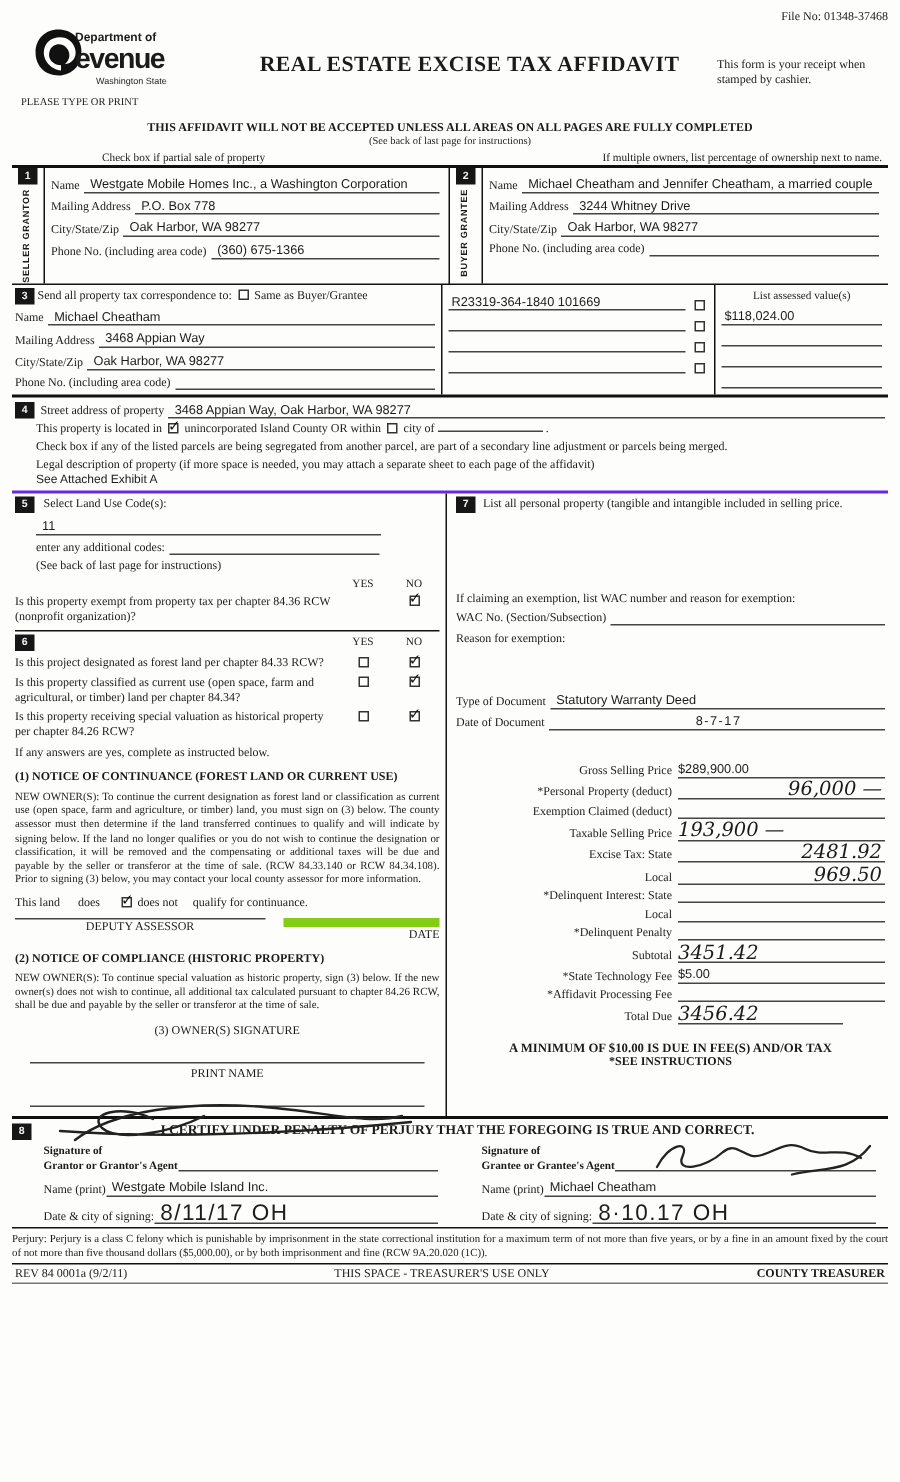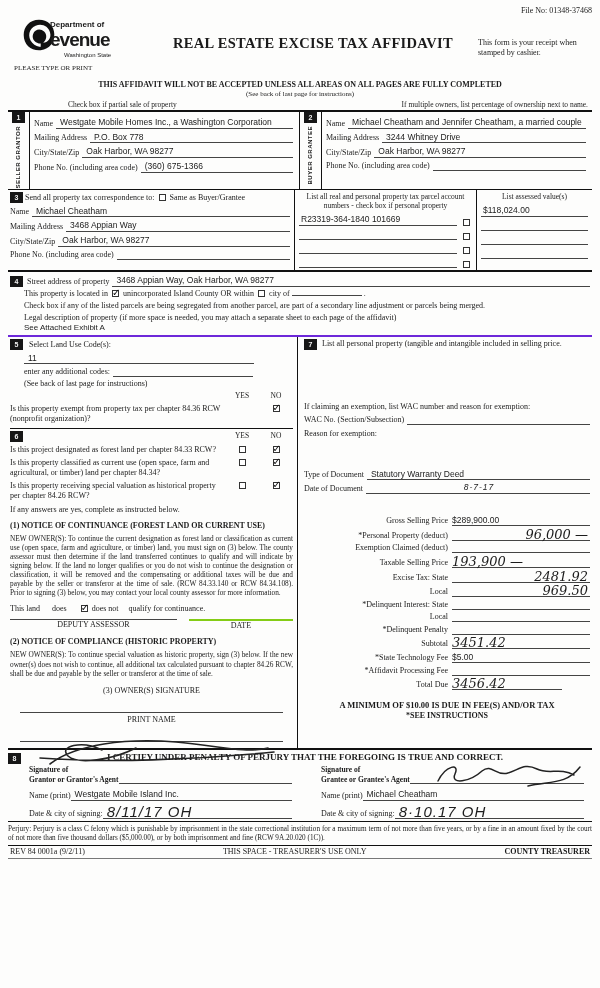--- a/index.html
+++ b/index.html
@@ -4,21 +4,21 @@
 <style>
   * { margin:0; padding:0; box-sizing:border-box; }
   html,body { background:#e8e8e6; }
   .page {
     position:relative; width:600px; height:988px; margin:0 auto;
     background:#fdfdfc; color:#1b1b1b;
     font-family:"Liberation Serif", serif; font-size:8px; line-height:1.25;
     overflow:hidden; padding:4px 8px 0 8px;
   }
   .typed { font-family:"Liberation Sans", sans-serif; }
-  .hand  { font-family:"DejaVu Serif", serif; font-style:italic; font-size:13px; color:#1d1d1d; letter-spacing:1px; white-space:nowrap; }
+  .hand  { font-family:"DejaVu Serif", serif; font-size:13px; color:#1d1d1d; letter-spacing:1px; white-space:nowrap; }
   .bold { font-weight:bold; }
   .ctr { text-align:center; }
   .ul { border-bottom:1px solid #444; }
   .cb { display:inline-block; width:7px; height:7px; border:1px solid #333; vertical-align:-1px; position:relative; background:#fff; margin:0 2px; }
   .cb.checked::after { content:"✓"; position:absolute; top:-4px; left:-1px; font-size:10px; color:#111; font-family:"DejaVu Sans", sans-serif; }
   .secnum { display:inline-block; min-width:13px; height:11px; background:#161616; color:#f2f2f2; font-family:"Liberation Sans", sans-serif; font-size:7px; font-weight:bold; text-align:center; line-height:11px; }
   .frow { display:flex; align-items:flex-end; margin-top:3px; }
   .frow .lab { white-space:nowrap; padding-right:3px; }
   .frow .fill { flex:1; border-bottom:1px solid #444; font-family:"Liberation Sans", sans-serif; font-size:8.5px; padding:0 2px 0 4px; min-height:10px; }
 
@@ -69,21 +69,21 @@
   .mright { flex:1; padding:2px 2px 2px 6px; display:flex; flex-direction:column; }
   .qrow { display:flex; margin-top:3px; }
   .qrow .qtxt { flex:1; padding-right:4px; }
   .qrow .qc { width:34px; text-align:center; }
   .yn-head { display:flex; margin-top:2px; }
   .yn-head .sp { flex:1; }
   .yn-head .qc { width:34px; text-align:center; font-size:7.5px; }
   .notice { font-size:7.3px; margin-top:3px; text-align:justify; }
   .sig-lines { display:flex; margin-top:5px; }
   .asr { flex:1.6; border-top:1px solid #444; text-align:center; margin-right:12px; font-size:8px; }
-  .dtr { flex:1; border-top:2px solid #84cc16; text-align:center; font-size:8px; }
+  .dtr { flex:1; border-top:6px solid #84cc16; text-align:right; font-size:8px; }
 
   
   .fee-row { display:flex; align-items:flex-end; margin-top:2.5px; }
   .fee-lab { width:148px; text-align:right; padding-right:4px; white-space:nowrap; font-size:8px; }
   .fee-line { flex:1; border-bottom:1px solid #444; min-height:10px; position:relative; }
   .fee-val { font-family:Liberation Sans, sans-serif; font-size:8.5px; display:block; text-align:left; padding-right:2px; }
   .fee-val.hv { font-family:"DejaVu Serif", serif; font-style:italic; font-size:13px; text-align:center; line-height:.85; }
 
   
   .sec8 { position:relative; padding:2px 0 2px 0; border-bottom:1px solid #111; }
@@ -199,21 +199,20 @@
       <div class="frow">
           <span class="lab">City/State/Zip</span>
           <span class="fill">Oak Harbor, WA  98277</span>
         </div>
       <div class="frow">
           <span class="lab">Phone No. (including area code)</span>
           <span class="fill"></span>
         </div>
     </div>
     <div class="sec3-mid">
-      <div class="colhead">List all real and personal property tax parcel account numbers - check box if personal property</div>
       <div class="parcel-row">
           <span class="fill">R23319-364-1840   101669</span>
           <span class="cb"></span>
         </div>
       <div class="parcel-row">
           <span class="fill"></span>
           <span class="cb"></span>
         </div>
       <div class="parcel-row">
           <span class="fill"></span>

